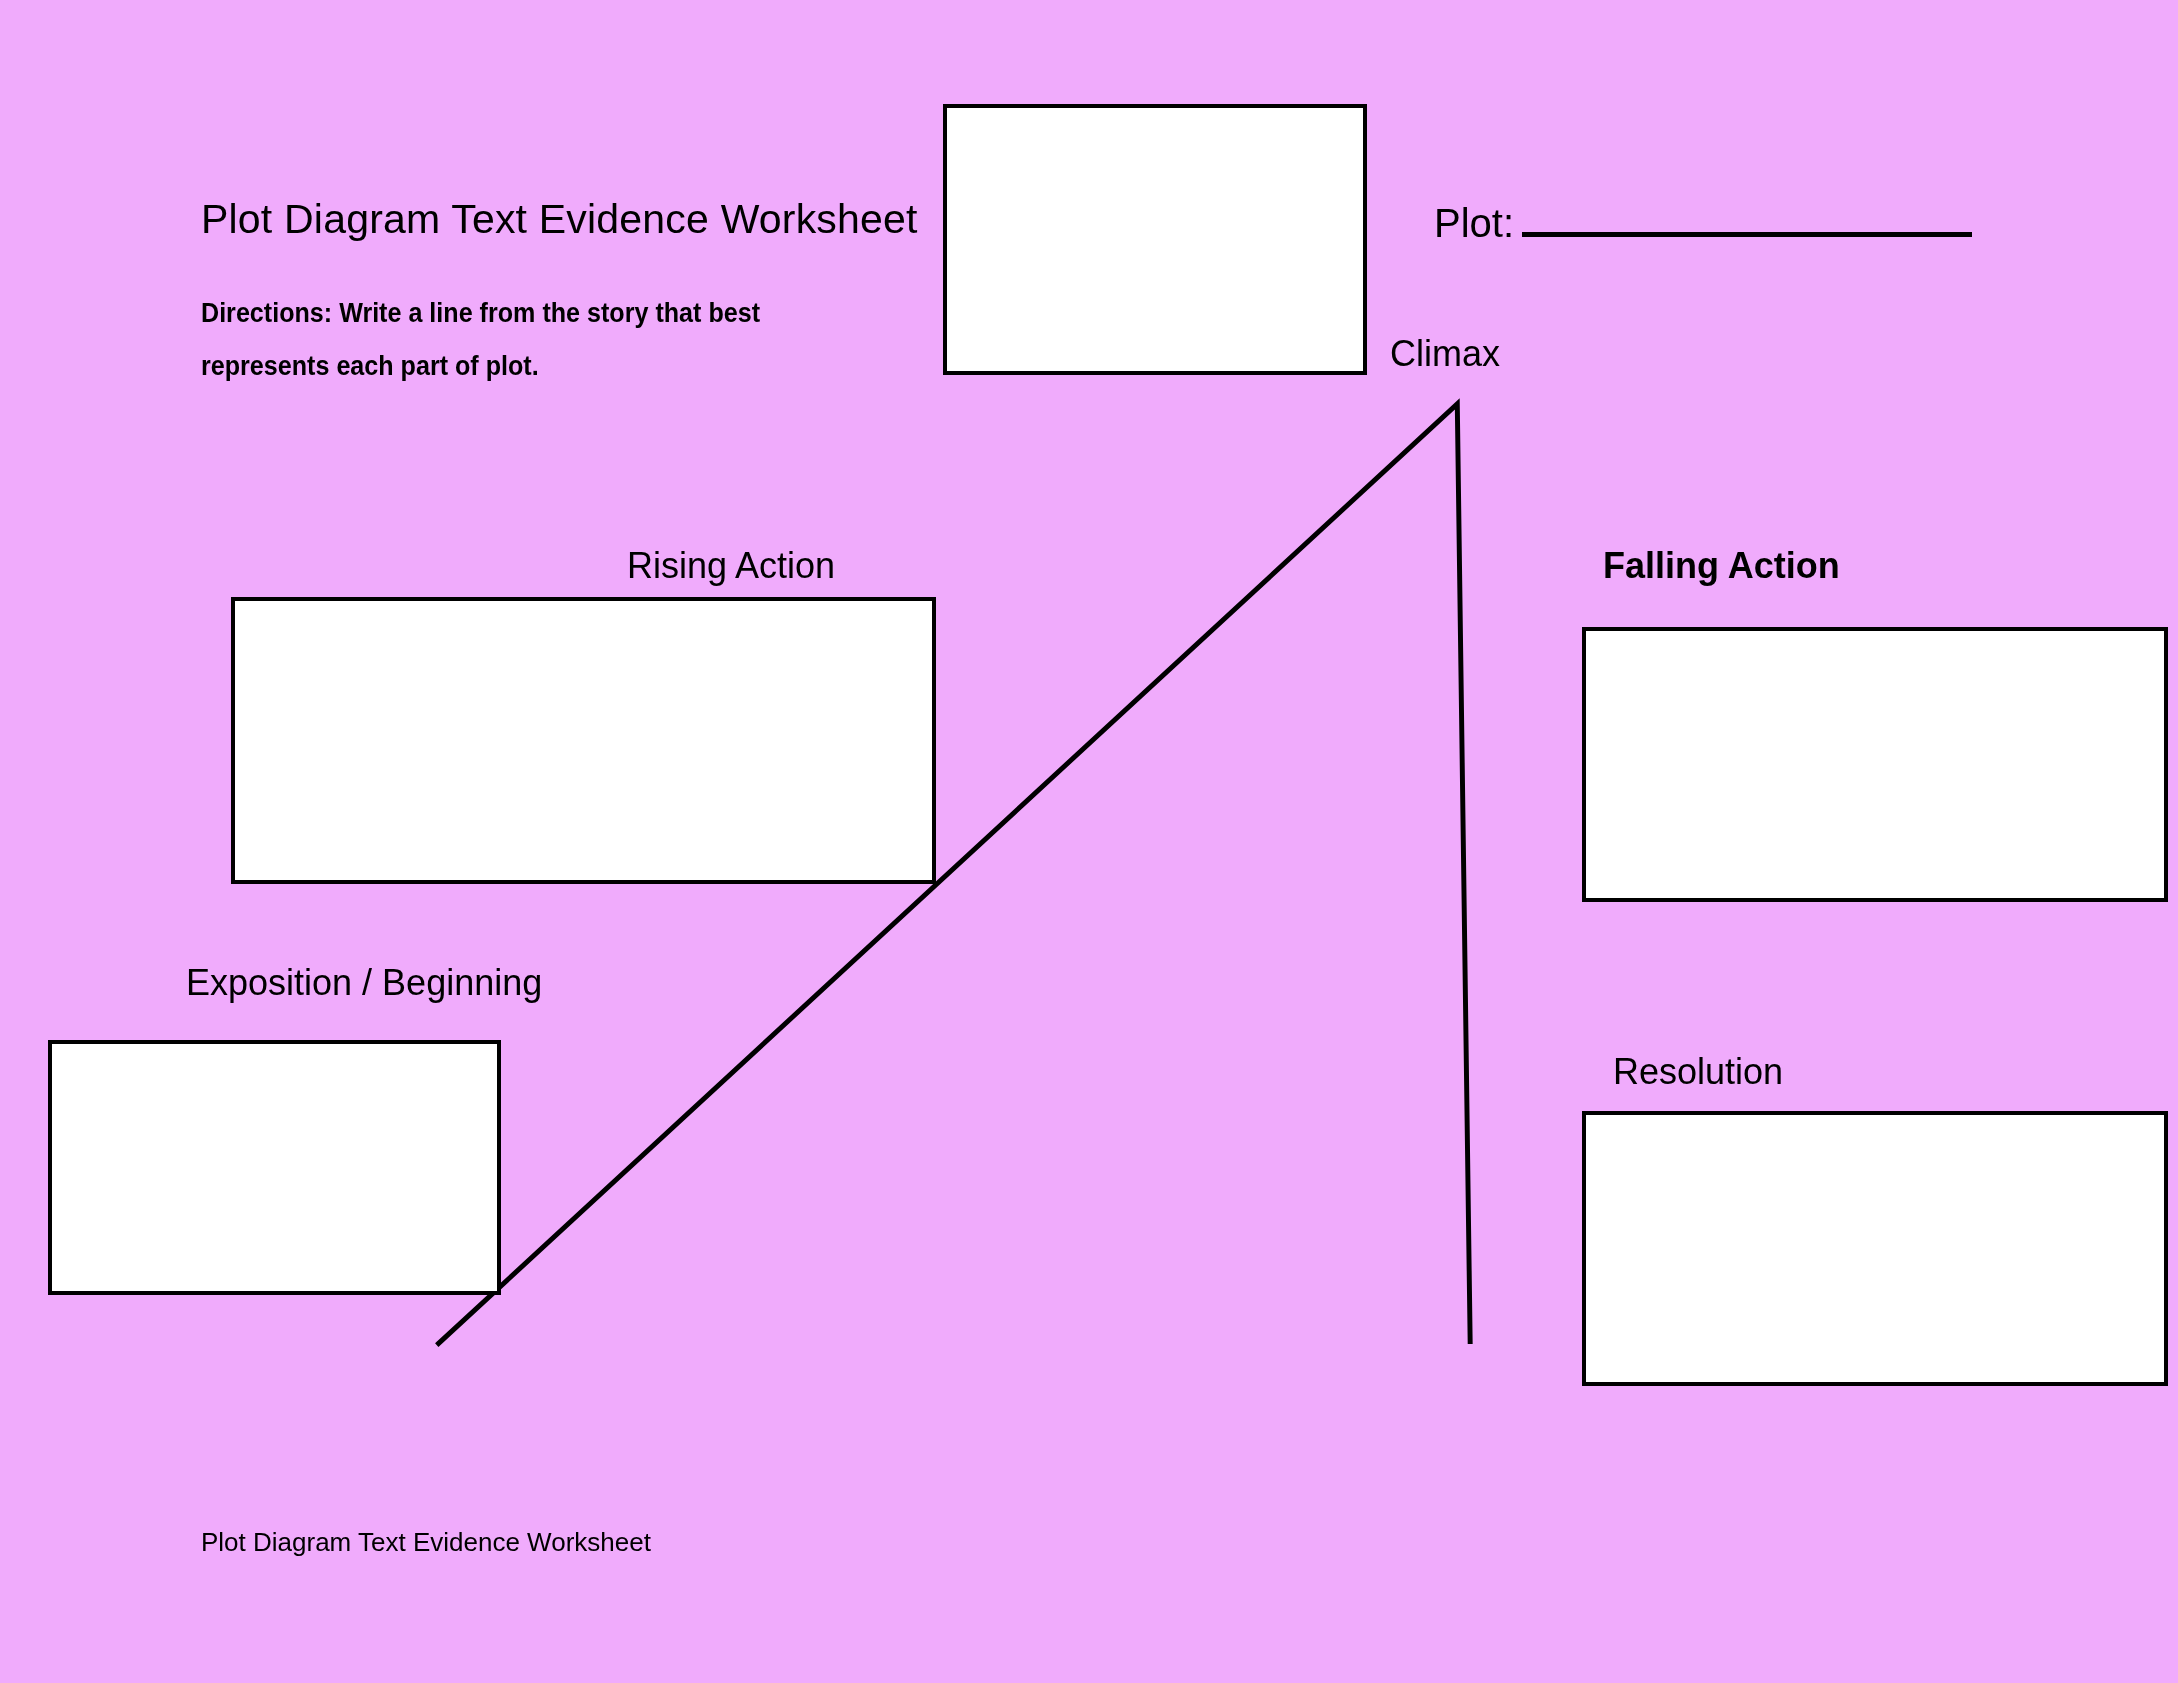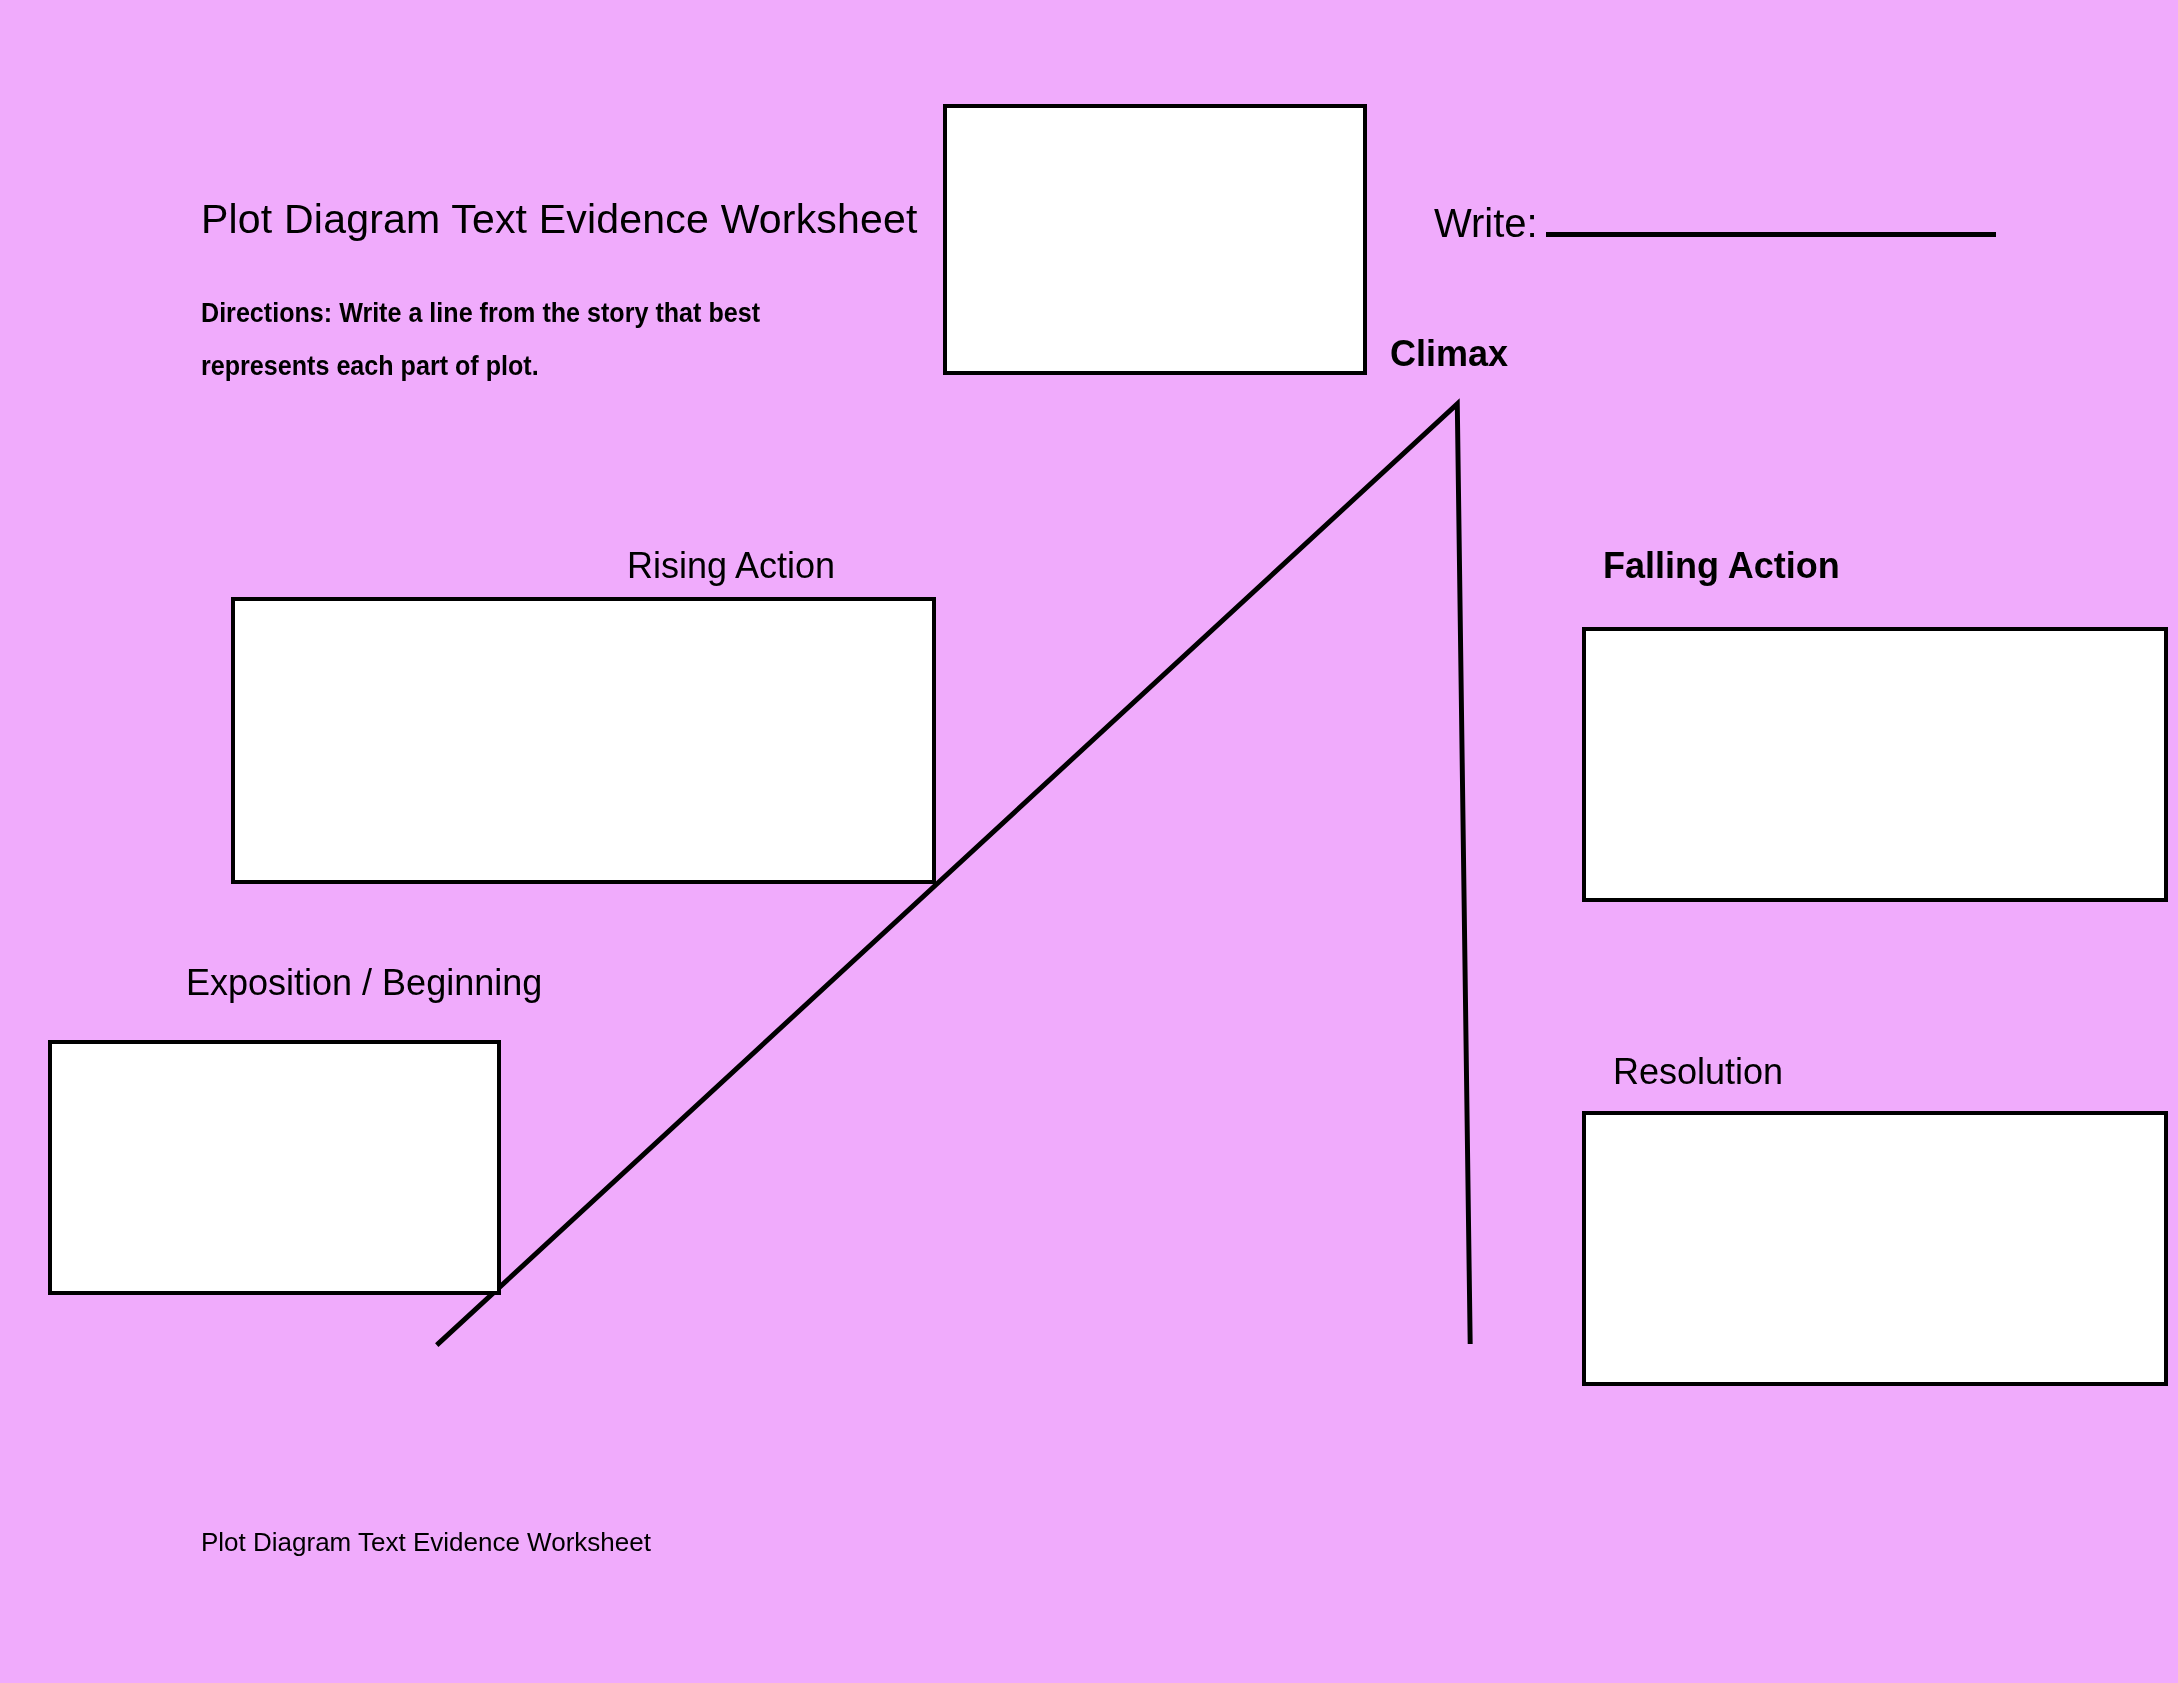--- a/index.html
+++ b/index.html
@@ -84,21 +84,21 @@
   
   .answer-box {
     position: absolute;
     box-sizing: border-box;
     border: 4px solid #000000;
     background: #ffffff;
   }
 
   
   #box-climax        { left: 943px;  top: 104px;  width: 424px; height: 271px; }
-  #label-climax      { left: 1390px; top: 334px; font-weight: bold; }
+  #label-climax      { left: 1390px; top: 334px; }
 
   #box-rising        { left: 231px;  top: 597px;  width: 705px; height: 287px; }
   #label-rising      { left: 627px;  top: 546px; }
 
   #box-falling       { left: 1582px; top: 627px;  width: 586px; height: 275px; }
   #label-falling     { left: 1603px; top: 546px; font-weight: bold; }
 
   #box-exposition    { left: 48px;   top: 1040px; width: 453px; height: 255px; }
   #label-exposition  { left: 186px;  top: 963px; }
 
@@ -118,21 +118,21 @@
 </head>
 <body>
 
 <div id="page">
 
   <div class="worksheet-title">Plot Diagram Text Evidence Worksheet</div>
 
   <div class="directions">Directions: Write a line from the story that best represents each part of plot.</div>
 
   <div class="name-row">
-    <span class="name-label">Write:</span>
+    <span class="name-label">Plot:</span>
     <span class="name-line" title="_____________________"></span>
   </div>
 
   <svg id="plot-arc" viewBox="0 0 2200 1700" preserveAspectRatio="none" aria-hidden="true">
     <polyline points="443,1357 1472,408 1485,1355" fill="none" stroke="#000000" stroke-width="5" stroke-linecap="square" stroke-linejoin="miter"></polyline>
   </svg>
 
   <div class="answer-box" id="box-climax"></div>
   <div class="stage-label" id="label-climax">Climax</div>
 

